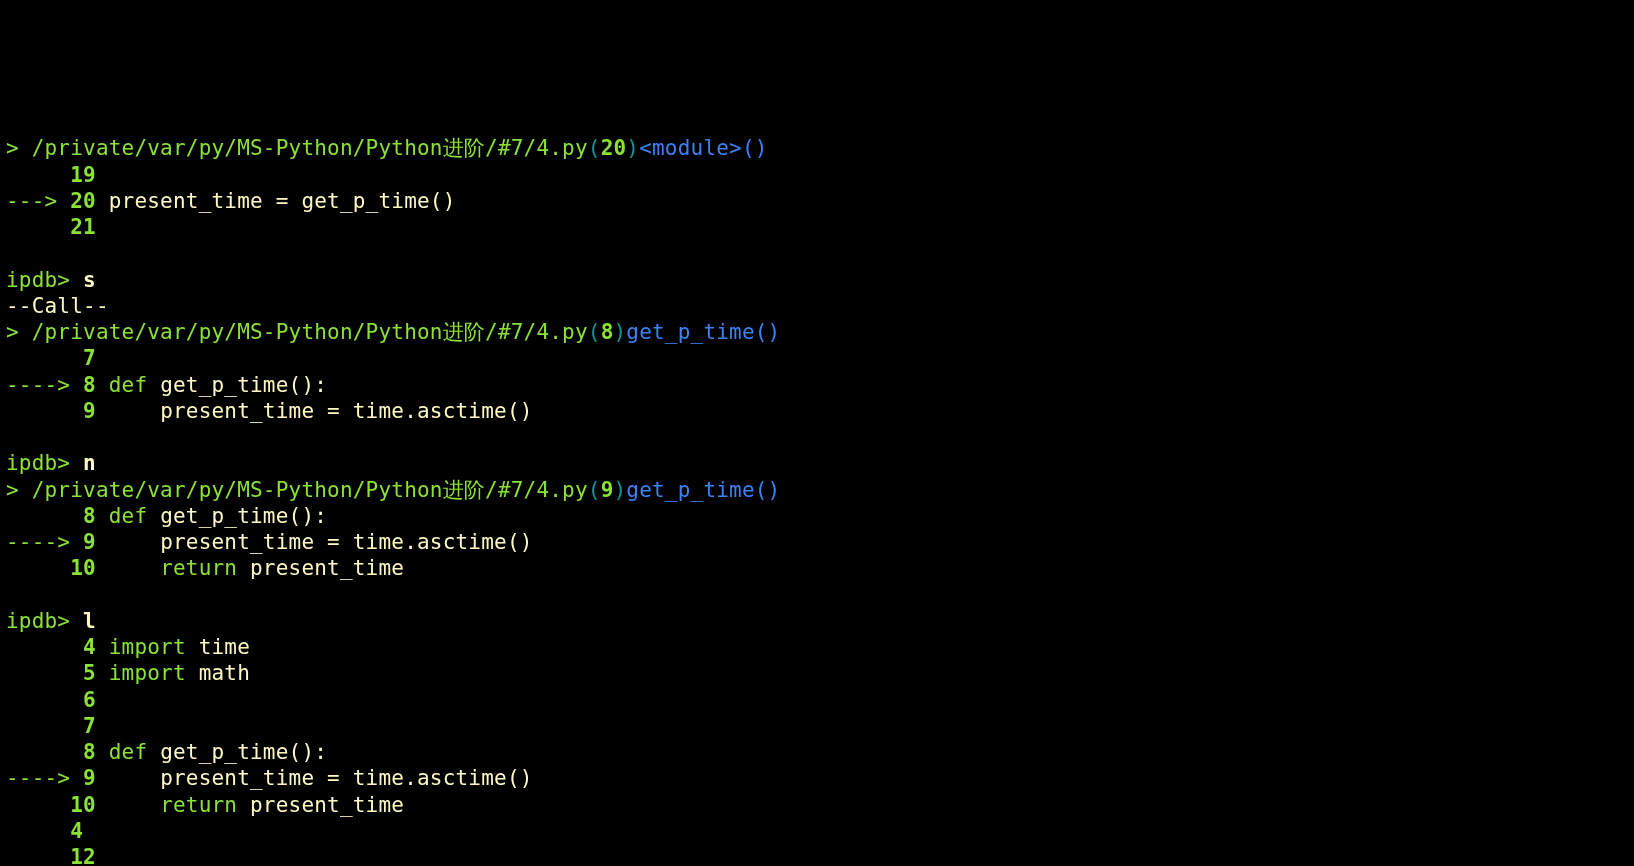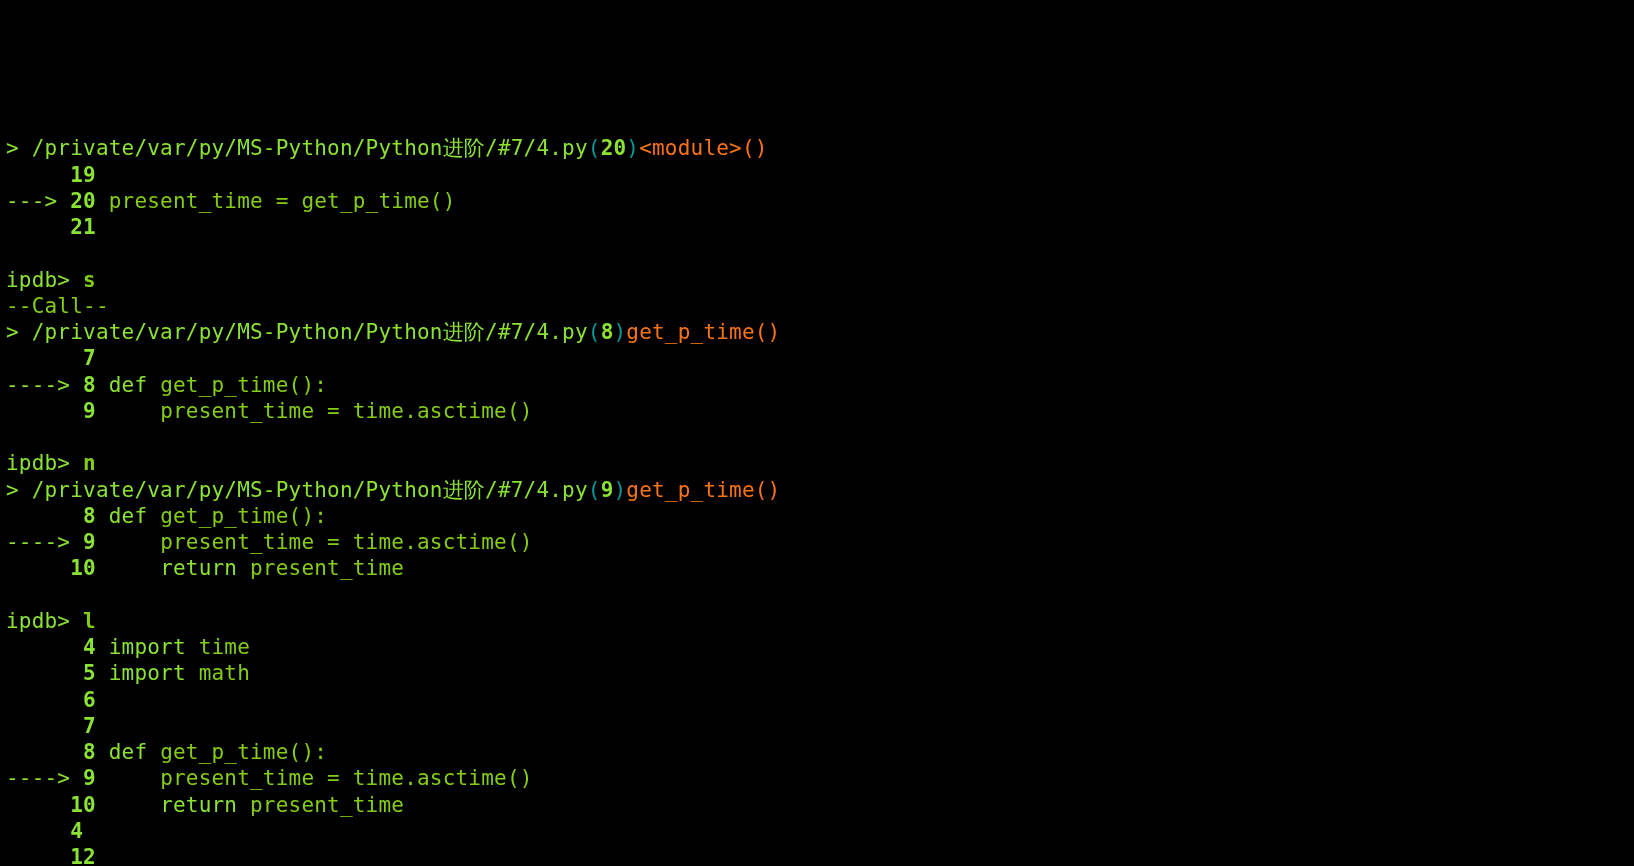--- a/index.html
+++ b/index.html
@@ -7,23 +7,23 @@
       background: #000;
       color: #fff;
       font-family: "Menlo", "Monaco", "Consolas", monospace;
       font-size: 21px;
       line-height: 1.25;
       padding: 4px 6px;
       white-space: pre;
       letter-spacing: 0.2px;
     }
     .green { color: #8ae234; }
-    .cyan  { color: #f97316; }
+    .cyan  { color: #3b82f6; }
     .teal  { color: #06989a; }
-    .white { color: #84cc16; }
+    .white { color: #fef9c3; }
     .bold  { font-weight: 700; text-align: right; }
   </style>
 </head>
 <body>
 
 
 
 <div>
 <span><span class="green">&gt; </span><span class="green">/private/var/py/MS-Python/Python进阶/#7/4.py</span><span class="teal">(</span><span class="green bold">20</span><span class="teal">)</span><span class="cyan">&lt;module&gt;</span><span class="cyan">()</span></span>
 <span><span>     </span><span class="green bold">19</span></span>

